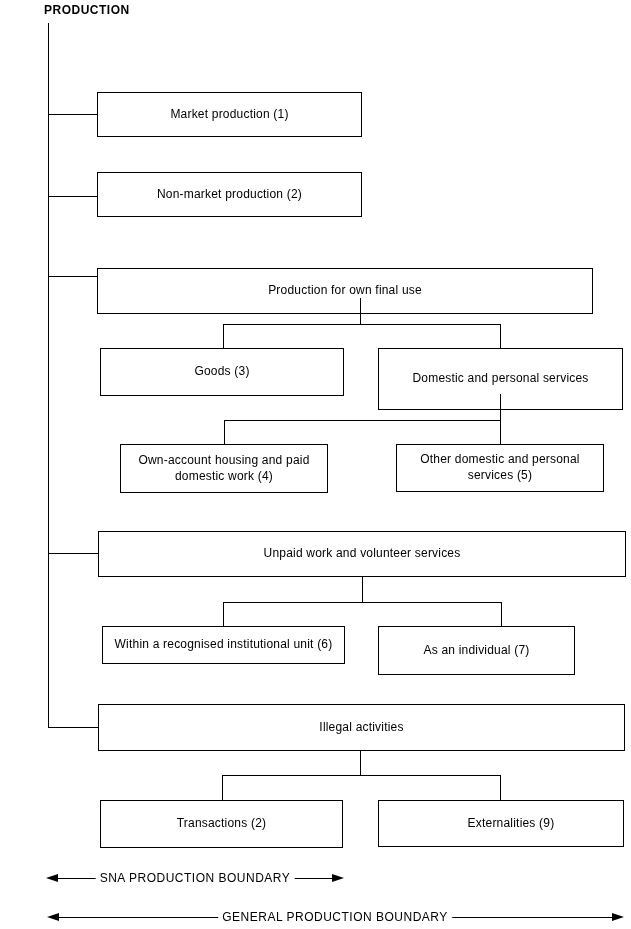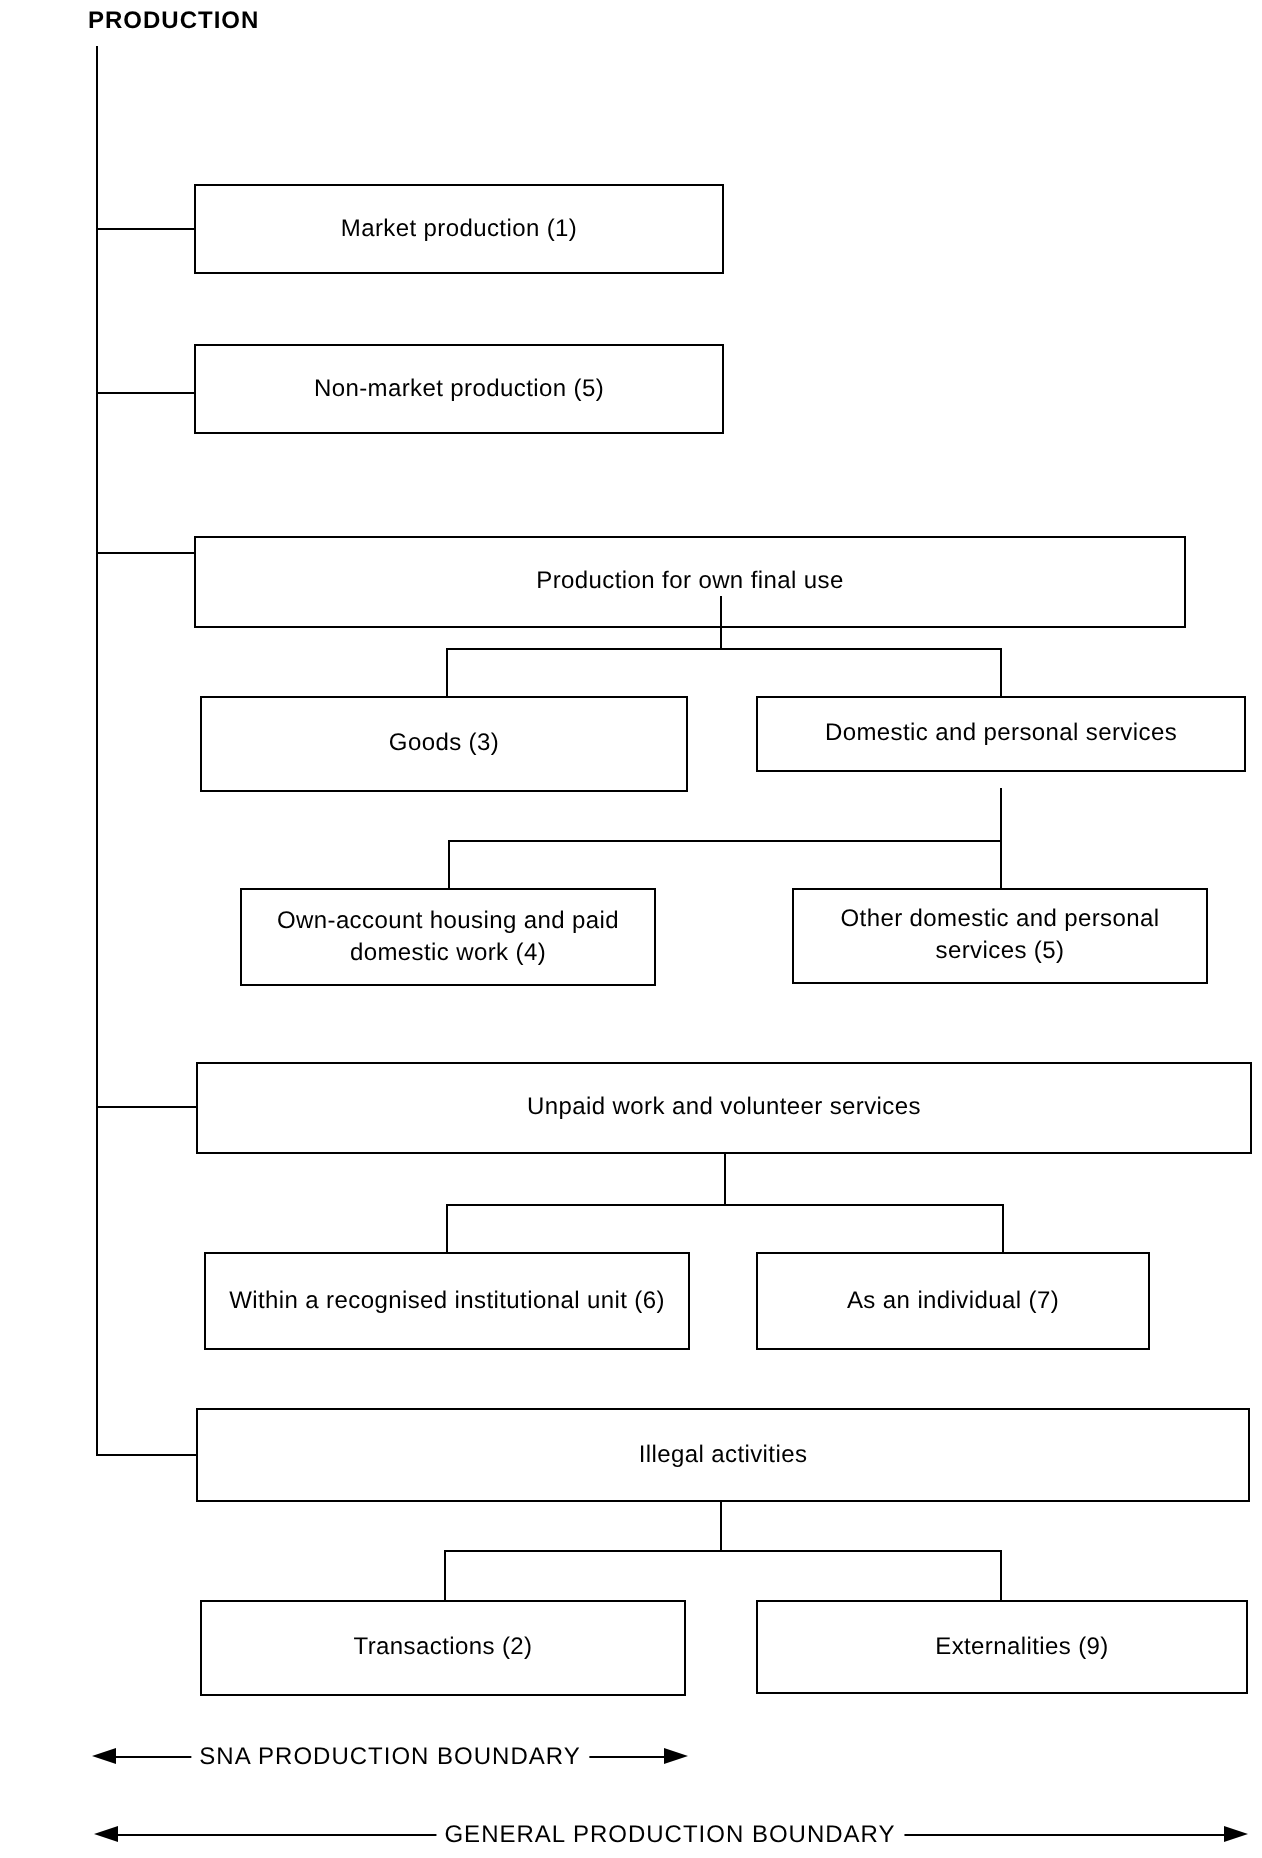--- a/index.html
+++ b/index.html
@@ -51,35 +51,35 @@
   <div class="line h" style="left:48px;top:114px;width:49px;"></div>
   <div class="line h" style="left:48px;top:196px;width:49px;"></div>
   <div class="line h" style="left:48px;top:276px;width:50px;"></div>
   <div class="line h" style="left:48px;top:553px;width:50px;"></div>
   <div class="line h" style="left:48px;top:727px;width:50px;"></div>
 
   <div class="node" style="left:97px;top:92px;width:265px;height:45px;">
     <span>Market production (1)</span>
   </div>
   <div class="node" style="left:97px;top:172px;width:265px;height:45px;">
-    <span>Non-market production (5)</span>
+    <span>Non-market production (2)</span>
   </div>
   <div class="node" style="left:97px;top:268px;width:496px;height:46px;">
     <span>Production for own final use</span>
   </div>
 
   <div class="line v" style="left:360px;top:298px;height:26px;"></div>
   <div class="line h" style="left:223px;top:324px;width:278px;"></div>
   <div class="line v" style="left:223px;top:324px;height:24px;"></div>
   <div class="line v" style="left:500px;top:324px;height:24px;"></div>
 
   <div class="node" style="left:100px;top:348px;width:244px;height:48px;">
     <span>Goods (3)</span>
   </div>
-  <div class="node" style="left:378px;top:348px;width:245px;height:38px;">
+  <div class="node" style="left:378px;top:348px;width:245px;height:62px;">
     <span>Domestic and personal services</span>
   </div>
 
   <div class="line v" style="left:500px;top:394px;height:26px;"></div>
   <div class="line h" style="left:224px;top:420px;width:277px;"></div>
   <div class="line v" style="left:224px;top:420px;height:24px;"></div>
   <div class="line v" style="left:500px;top:420px;height:24px;"></div>
 
   <div class="node wrap" style="left:120px;top:444px;width:208px;height:49px;">
     <span>Own-account housing and paid domestic work (4)</span>
@@ -90,21 +90,21 @@
 
   <div class="node" style="left:98px;top:531px;width:528px;height:46px;">
     <span>Unpaid work and volunteer services</span>
   </div>
 
   <div class="line v" style="left:362px;top:577px;height:25px;"></div>
   <div class="line h" style="left:223px;top:602px;width:279px;"></div>
   <div class="line v" style="left:223px;top:602px;height:24px;"></div>
   <div class="line v" style="left:501px;top:602px;height:24px;"></div>
 
-  <div class="node" style="left:102px;top:626px;width:243px;height:49px;">
+  <div class="node" style="left:102px;top:626px;width:243px;height:38px;">
     <span>Within a recognised institutional unit (6)</span>
   </div>
   <div class="node" style="left:378px;top:626px;width:197px;height:49px;">
     <span>As an individual (7)</span>
   </div>
 
   <div class="node" style="left:98px;top:704px;width:527px;height:47px;">
     <span>Illegal activities</span>
   </div>
 

